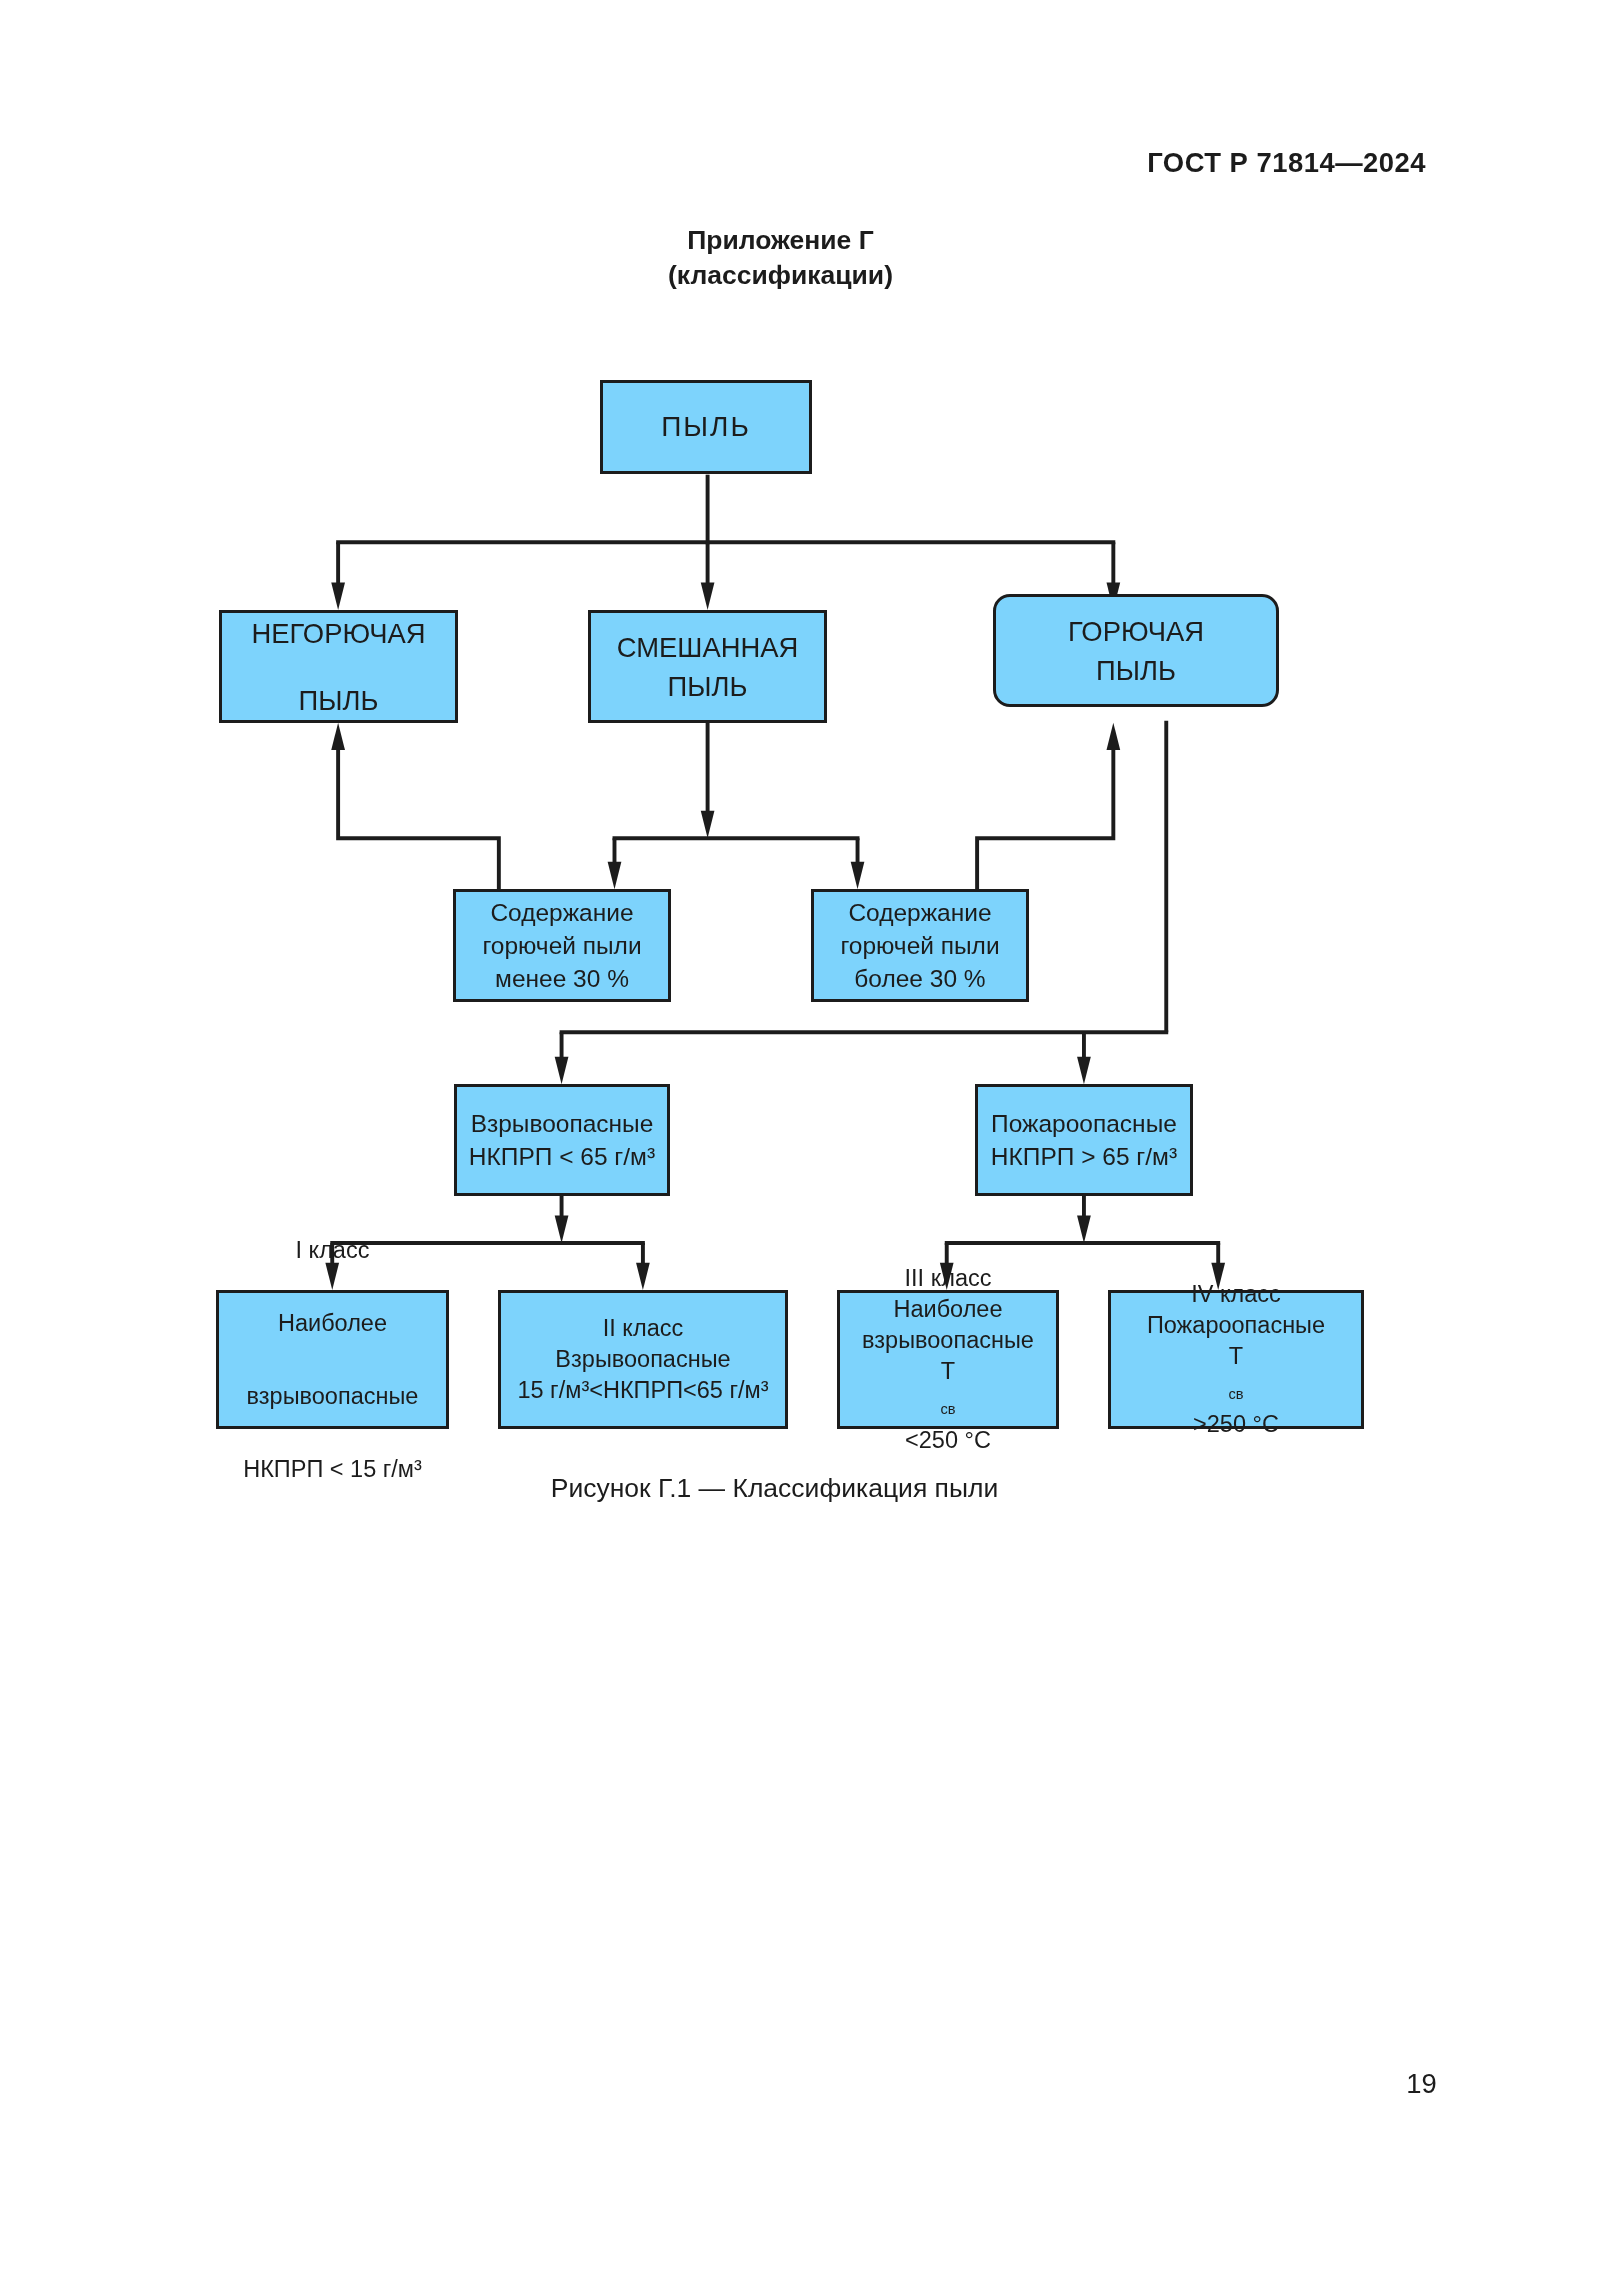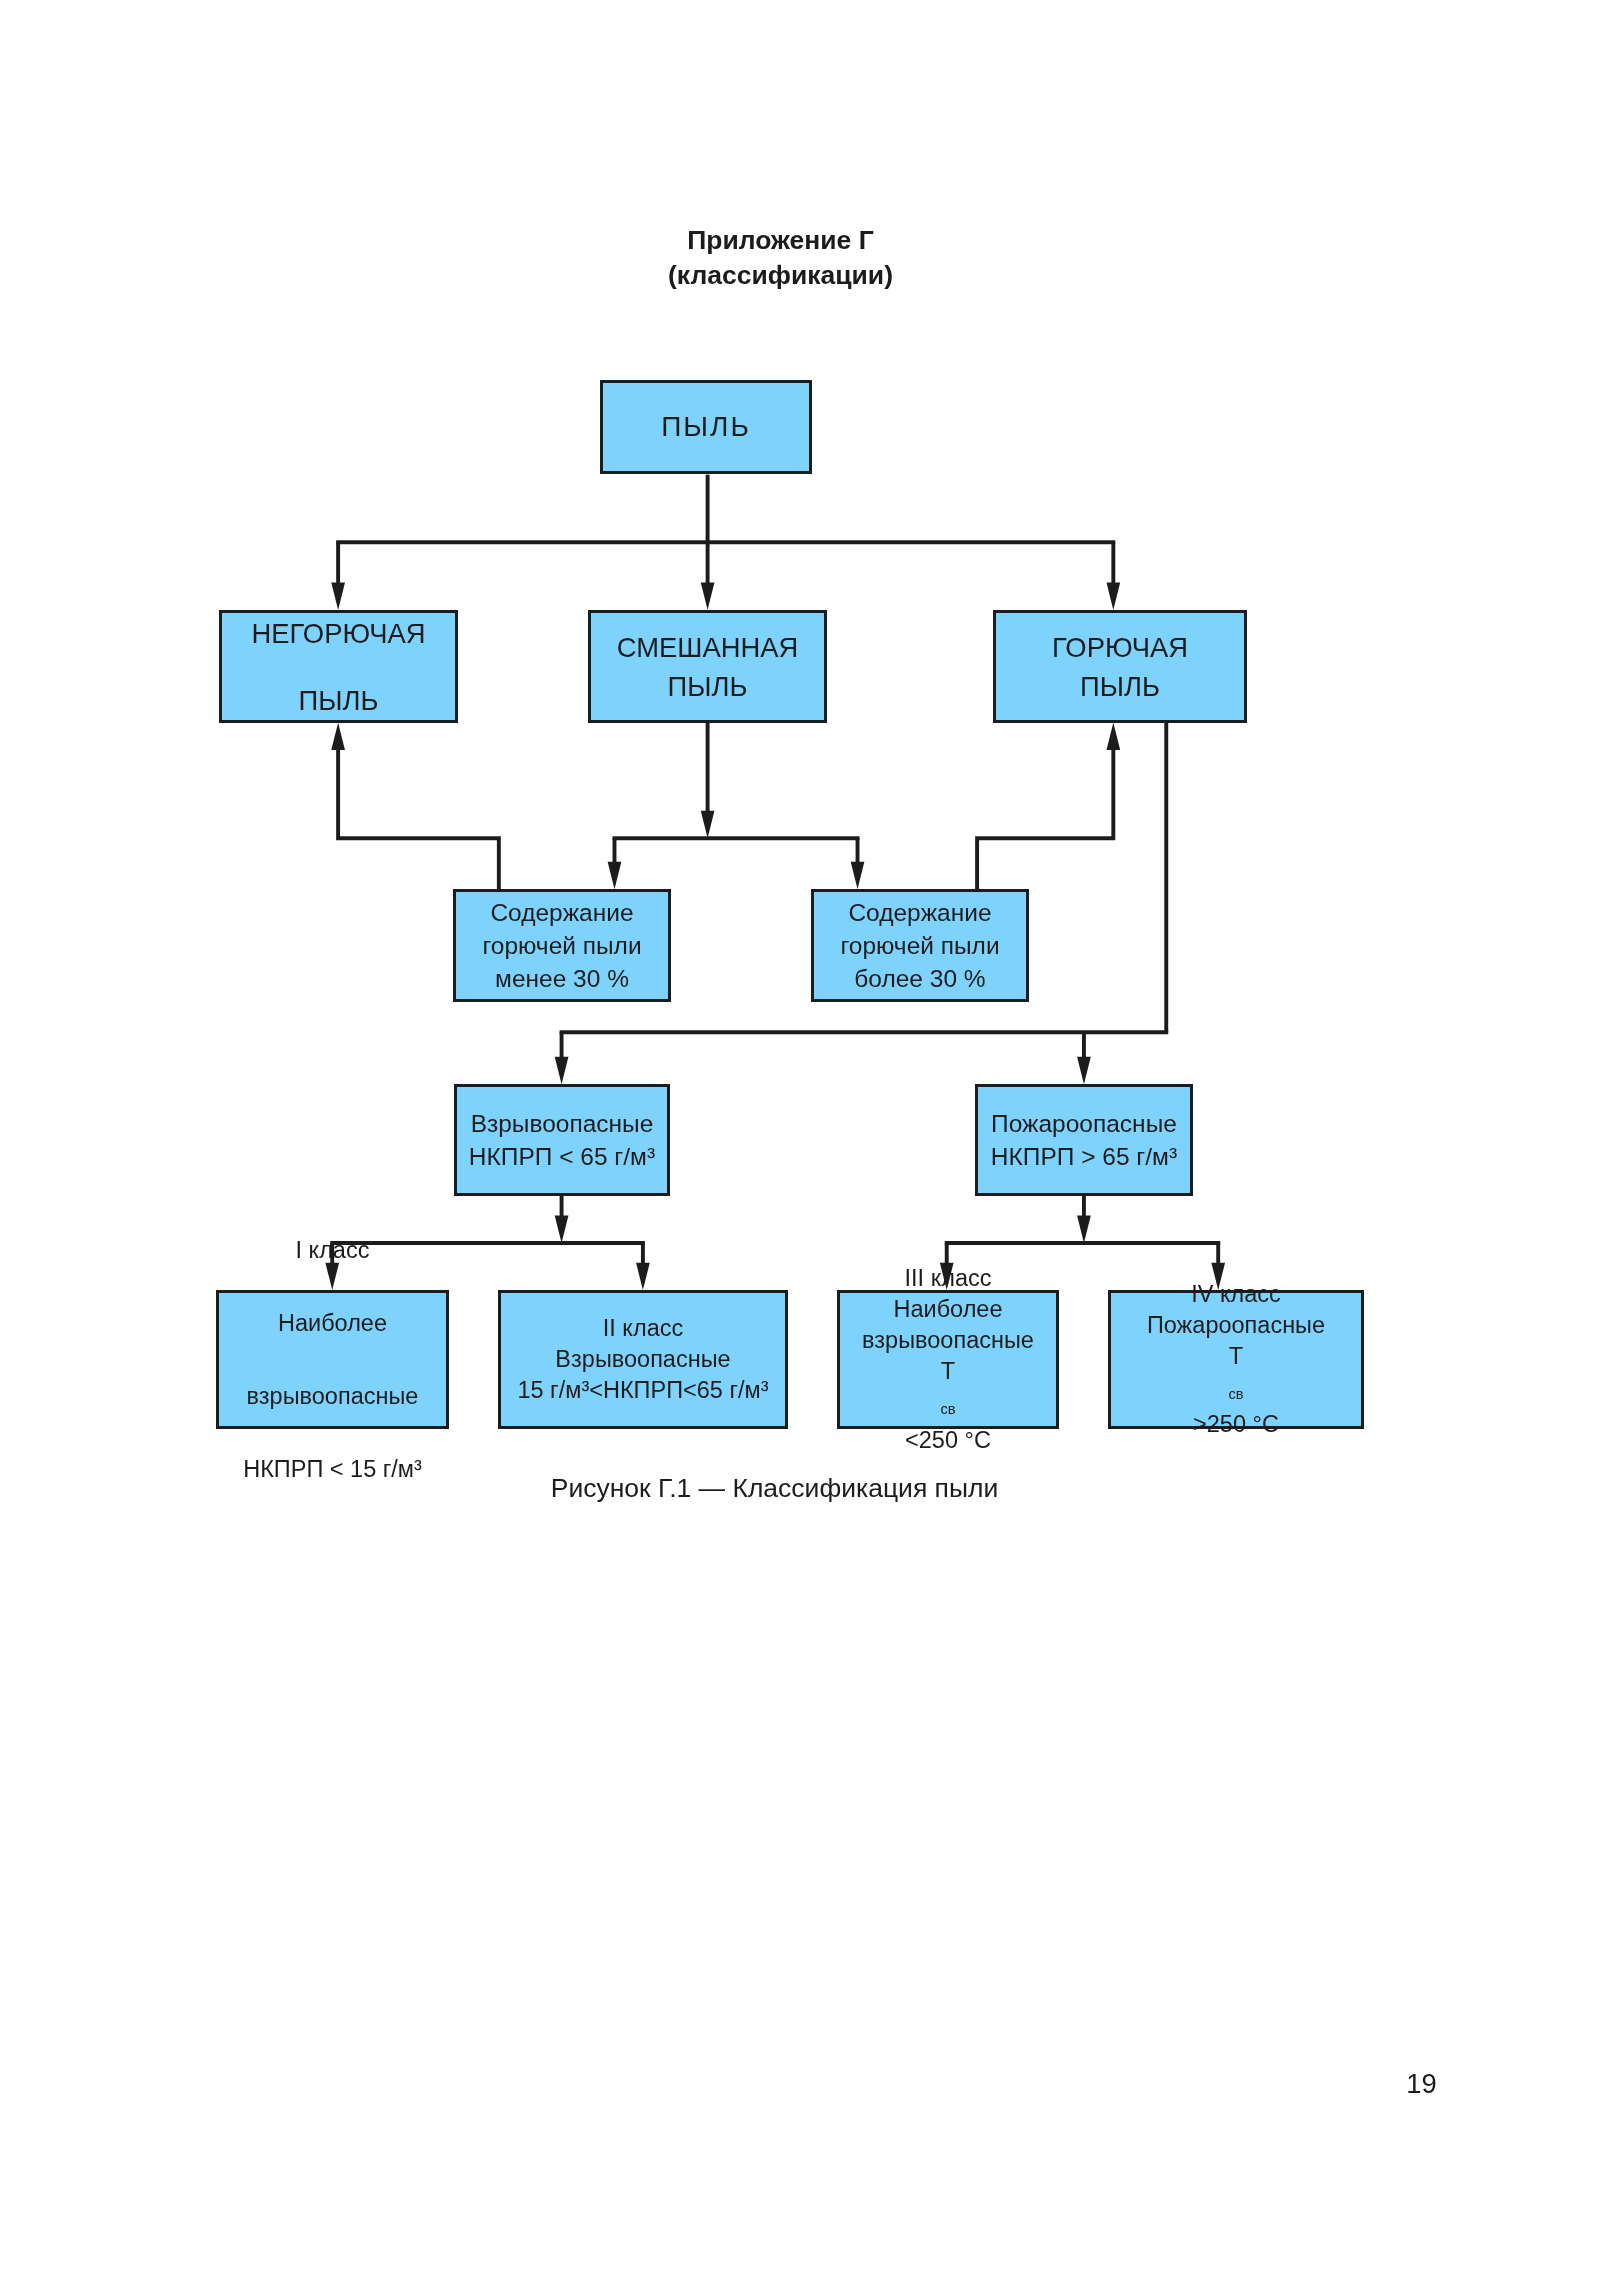--- a/index.html
+++ b/index.html
@@ -47,20 +47,21 @@
   .t-row2     { font-size:27.4px; line-height:39px; }
   .t-mid      { font-size:24.5px; line-height:33px; }
   .t-row4     { font-size:23.5px; line-height:31px; }
   sub.small-sub { font-size:0.62em; vertical-align:-0.25em; }
 </style>
 </head>
 <body>
 
 <div class="page">
 
+  <div class="doc-header">ГОСТ Р 71814—2024</div>
 
   <div class="appendix-block">
     <div>Приложение Г</div>
     <div>(классификации)</div>
   </div>
 
 
   <svg class="connectors" width="1621" height="2293" viewBox="0 0 1654 2339">
     <g stroke="#1c1c1c" stroke-width="4" fill="none">
       <path d="M722 484 V555"></path>
@@ -114,21 +115,21 @@
   <div class="node t-row2" style="left:219px; top:610px; width:239px; height:113px;gap:28px;">
     <span>НЕГОРЮЧАЯ</span>
     <span>ПЫЛЬ</span>
   </div>
 
   <div class="node t-row2" style="left:588px; top:610px; width:239px; height:113px;">
     <span>СМЕШАННАЯ</span>
     <span>ПЫЛЬ</span>
   </div>
 
-  <div class="node t-row2" style="left:993px; top:610px; width:254px; height:113px;">
+  <div class="node t-row2" style="left:993px; top:594px; width:286px; height:113px;border-radius:17px;">
     <span>ГОРЮЧАЯ</span>
     <span>ПЫЛЬ</span>
   </div>
 
   <div class="node t-mid" style="left:453px; top:889px; width:218px; height:113px;">
     <span>Содержание</span>
     <span>горючей пыли</span>
     <span>менее 30 %</span>
   </div>
 

